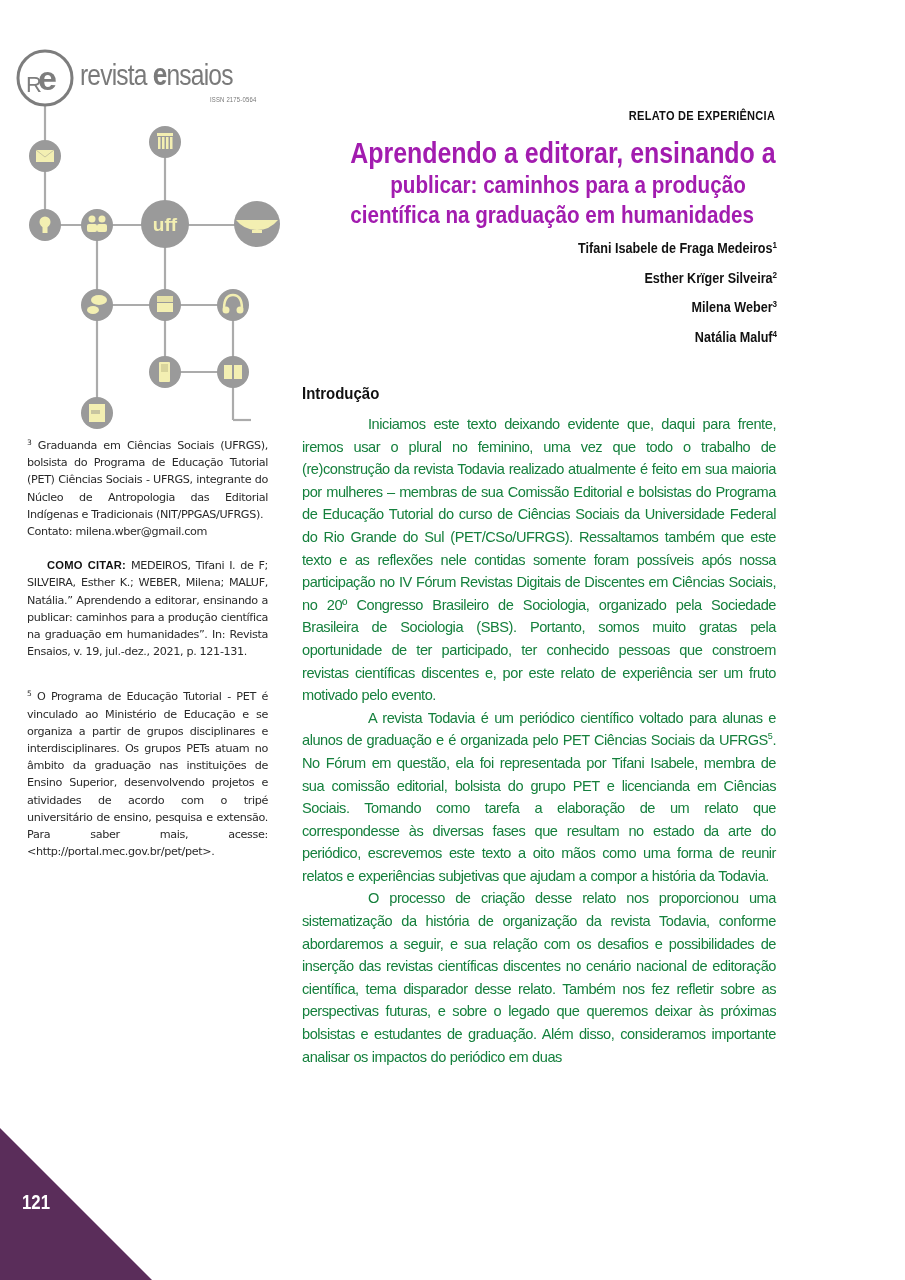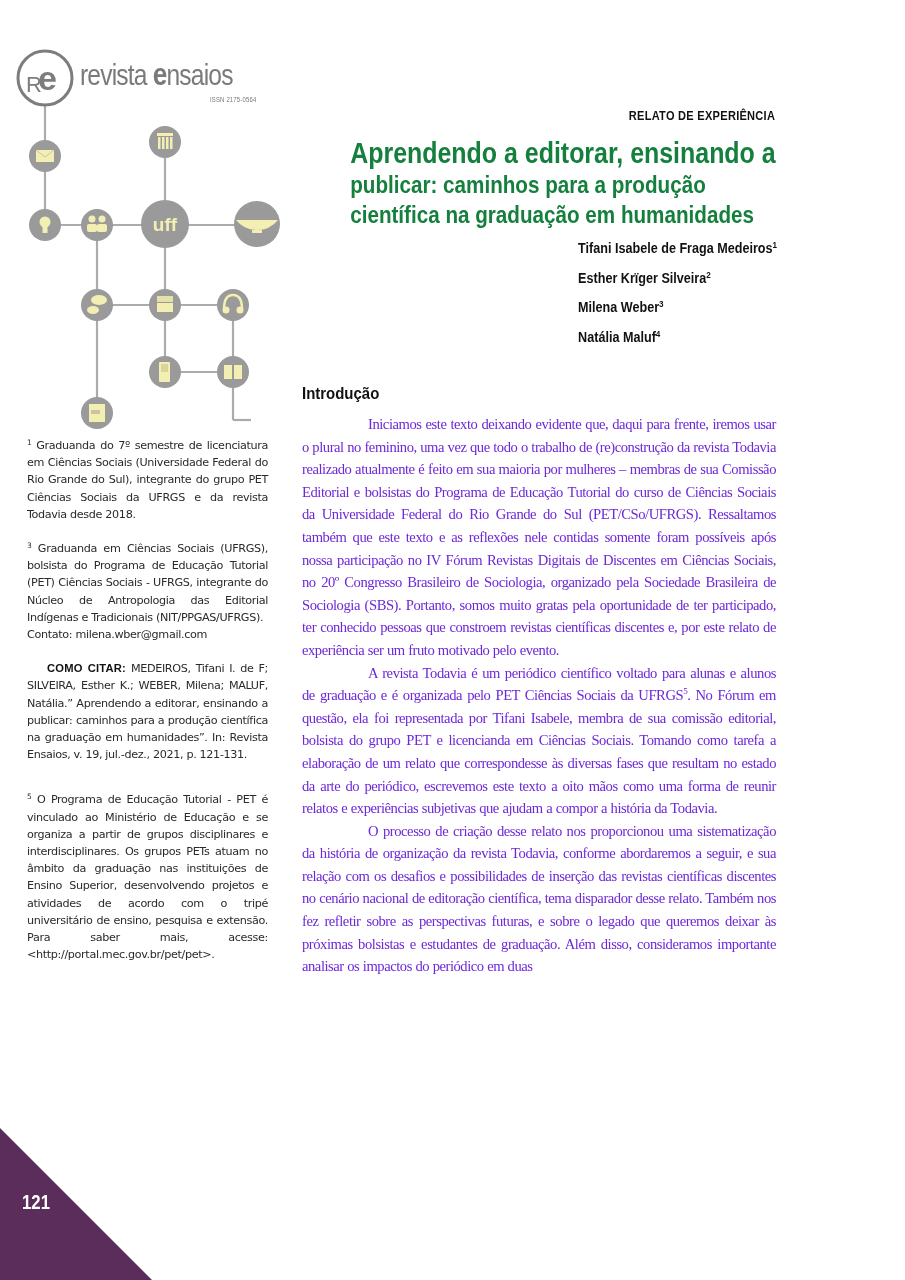--- a/index.html
+++ b/index.html
@@ -9,31 +9,31 @@
   .logo-wrap { position: absolute; left: 14px; top: 46px; width: 260px; height: 70px; }
   .logo-text { position: absolute; left: 66px; top: 10px; font-family: "Liberation Sans", sans-serif; font-size: 30px; color: #7a7a7a; letter-spacing: -1px; transform: scaleX(0.82); transform-origin: left center; white-space: nowrap; font-weight: normal; }
   .logo-text .big-e { font-weight: bold; font-size: 32px; }
   .issn { position: absolute; left: 196px; top: 50px; font-family: "Liberation Sans", sans-serif; font-size: 7px; color: #777; letter-spacing: 0.2px; transform: scaleX(0.85); transform-origin: left; }
 
   .network { position: absolute; left: 0; top: 0; width: 300px; height: 440px; pointer-events: none; }
   .network * { pointer-events: auto; }
 
   .section-label { position: absolute; right: 130px; top: 109px; font-family: "Liberation Sans", sans-serif; font-weight: bold; font-size: 12px; letter-spacing: 0.3px; color: #111; transform: scaleX(0.92); transform-origin: right; white-space: nowrap; }
 
-  .title { position: absolute; left: 318px; width: 460px; top: 136px; text-align: left; font-family: "Liberation Sans", sans-serif; font-weight: bold; color: #15803d; }
+  .title { position: absolute; left: 318px; width: 460px; top: 136px; text-align: right; font-family: "Liberation Sans", sans-serif; font-weight: bold; color: #a21caf; }
   .title .l1 { font-size: 29px; line-height: 34px; transform: scaleX(0.86); white-space: nowrap; display: block; }
   .title .l2 { font-size: 24px; line-height: 30px; transform: scaleX(0.86); white-space: nowrap; display: block; }
 
-  .authors { position: absolute; right: 128px; top: 237px; text-align: left; font-family: "Liberation Sans", sans-serif; font-weight: bold; font-size: 14px; color: #111; }
+  .authors { position: absolute; right: 128px; top: 237px; text-align: right; font-family: "Liberation Sans", sans-serif; font-weight: bold; font-size: 14px; color: #111; }
   .author { display: block; line-height: 16px; margin-bottom: 10.5px; white-space: nowrap; transform: scaleX(0.9); transform-origin: right; }
   .author sup { font-size: 9px; vertical-align: 5px; }
 
   .intro-heading { position: absolute; left: 302px; top: 384px; font-family: "Liberation Sans", sans-serif; font-weight: bold; font-size: 17px; color: #111; transform: scaleX(0.88); transform-origin: left; }
 
-  .body-text { position: absolute; left: 302px; top: 413px; width: 474px; font-family: Liberation Serif, serif; font-size: 14.6px; line-height: 22.6px; color: #6d28d9; text-align: justify; letter-spacing: -0.45px; word-spacing: 0.3px; }
+  .body-text { position: absolute; left: 302px; top: 413px; width: 474px; font-family: Liberation Sans, sans-serif; font-size: 14.6px; line-height: 22.6px; color: #15803d; text-align: justify; letter-spacing: -0.45px; word-spacing: 0.3px; }
   .body-text p { text-indent: 66px; }
   .body-text sup { font-size: 9px; vertical-align: 6px; line-height: 0; }
 
   .footnotes { position: absolute; left: 27px; top: 437px; width: 241px; font-family: "DejaVu Sans", sans-serif; font-size: 11.2px; line-height: 17.2px; color: #2a2a2a; text-align: justify; letter-spacing: -0.35px; }
   .fn { margin-bottom: 17px; }
   .fn sup { font-size: 7.5px; vertical-align: 4px; line-height: 0; }
   .fn .cite-label { font-family: "Liberation Sans", sans-serif; font-weight: bold; letter-spacing: 0.2px; color: #111; margin-left: 20px; }
   .fn-cite { margin-top: 0; }
   .fn5 { margin-top: 28px; }
 
@@ -163,21 +163,20 @@
 
 <h2 class="intro-heading">Introdução</h2>
 
 <div class="body-text">
   <p>Iniciamos este texto deixando evidente que, daqui para frente, iremos usar o plural no feminino, uma vez que todo o trabalho de (re)construção da revista Todavia realizado atualmente é feito em sua maioria por mulheres – membras de sua Comissão Editorial e bolsistas do Programa de Educação Tutorial do curso de Ciências Sociais da Universidade Federal do Rio Grande do Sul (PET/CSo/UFRGS). Ressaltamos também que este texto e as reflexões nele contidas somente foram possíveis após nossa participação no IV Fórum Revistas Digitais de Discentes em Ciências Sociais, no 20º Congresso Brasileiro de Sociologia, organizado pela Sociedade Brasileira de Sociologia (SBS). Portanto, somos muito gratas pela oportunidade de ter participado, ter conhecido pessoas que constroem revistas científicas discentes e, por este relato de experiência ser um fruto motivado pelo evento.</p>
   <p><span>A revista Todavia é um periódico científico voltado para alunas e alunos de graduação e é organizada pelo PET Ciências Sociais da UFRGS</span><sup>5</sup><span>. No Fórum em questão, ela foi representada por Tifani Isabele, membra de sua comissão editorial, bolsista do grupo PET e licencianda em Ciências Sociais. Tomando como tarefa a elaboração de um relato que correspondesse às diversas fases que resultam no estado da arte do periódico, escrevemos este texto a oito mãos como uma forma de reunir relatos e experiências subjetivas que ajudam a compor a história da Todavia.</span></p>
   <p>O processo de criação desse relato nos proporcionou uma sistematização da história de organização da revista Todavia, conforme abordaremos a seguir, e sua relação com os desafios e possibilidades de inserção das revistas científicas discentes no cenário nacional de editoração científica, tema disparador desse relato. Também nos fez refletir sobre as perspectivas futuras, e sobre o legado que queremos deixar às próximas bolsistas e estudantes de graduação. Além disso, consideramos importante analisar os impactos do periódico em duas</p>
 </div>
 
 <div class="footnotes">
-  <div class="fn"><sup>1</sup> <span>Graduanda do 7º semestre de licenciatura em Ciências Sociais (Universidade Federal do Rio Grande do Sul), integrante do grupo PET Ciências Sociais da UFRGS e da revista Todavia desde 2018.</span></div>
   <div class="fn"><sup>3</sup> <span>Graduanda em Ciências Sociais (UFRGS), bolsista do Programa de Educação Tutorial (PET) Ciências Sociais - UFRGS, integrante do Núcleo de Antropologia das Editorial Indígenas e Tradicionais (NIT/PPGAS/UFRGS).</span><br><span>Contato: milena.wber@gmail.com</span></div>
   <div class="fn fn-cite"><span class="cite-label">COMO CITAR:</span><span> MEDEIROS, Tifani I. de F; SILVEIRA, Esther K.; WEBER, Milena; MALUF, Natália.” Aprendendo a editorar, ensinando a publicar: caminhos para a produção científica na graduação em humanidades”. In: Revista Ensaios, v. 19, jul.-dez., 2021, p. 121-131.</span></div>
   <div class="fn fn5"><sup>5</sup> <span>O Programa de Educação Tutorial - PET é vinculado ao Ministério de Educação e se organiza a partir de grupos disciplinares e interdisciplinares. Os grupos PETs atuam no âmbito da graduação nas instituições de Ensino Superior, desenvolvendo projetos e atividades de acordo com o tripé universitário de ensino, pesquisa e extensão. Para saber mais, acesse:</span> <span>&lt;http://portal.mec.gov.br/pet/pet&gt;.</span></div>
 </div>
 
 <svg class="corner" viewBox="0 0 152 152" width="152" height="152">
   <polygon points="0,0 152,152 0,152" fill="#5a2d5a"></polygon>
 </svg>
 <div class="page-num">121</div>
 

